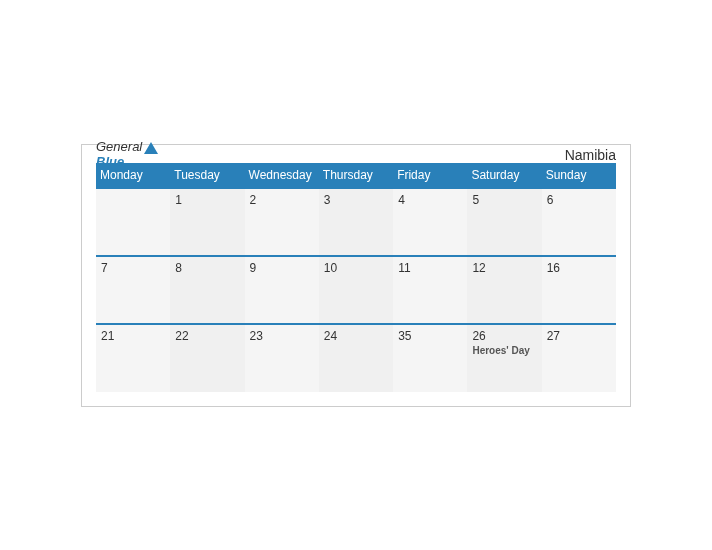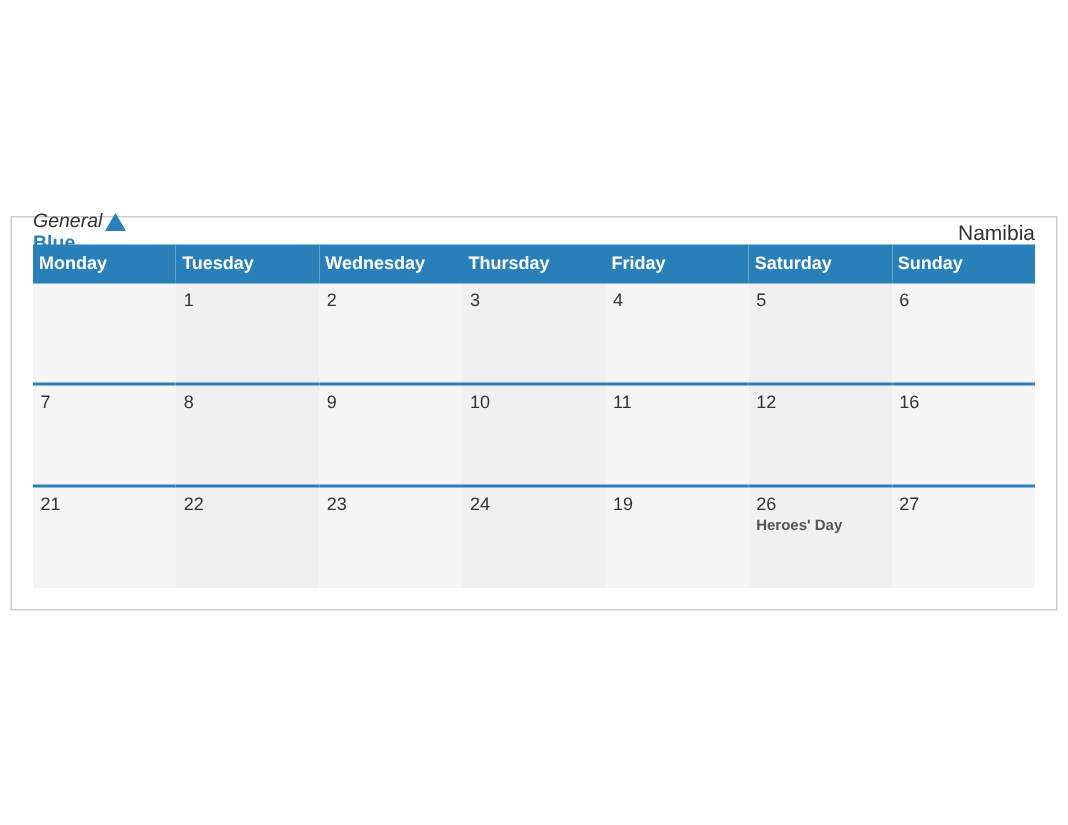--- a/index.html
+++ b/index.html
@@ -6,21 +6,21 @@
     body {
       width: 712px;
       height: 550px;
       background: #fff;
       font-family: Arial, sans-serif;
       display: flex;
       align-items: center;
       justify-content: center;
     }
     .calendar-container {
-      width: 698px;
+      width: 550px;
       background: #fff;
       border: 1px solid #ccc;
       padding: 10px 14px 14px;
     }
     .calendar-header {
       display: flex;
       align-items: center;
       justify-content: center;
       position: relative;
       margin-bottom: 8px;
@@ -34,20 +34,21 @@
       line-height: 1.1;
     }
     .logo-general {
       font-size: 13px;
       color: #333;
       font-style: italic;
     }
     .logo-blue {
       font-size: 13px;
       color: #2980b9;
+      font-style: italic;
       font-weight: bold;
     }
     .logo-triangle {
       display: inline-block;
       width: 0;
       height: 0;
       border-left: 7px solid transparent;
       border-right: 7px solid transparent;
       border-bottom: 12px solid #2980b9;
       margin-left: 2px;
@@ -66,21 +67,21 @@
       color: #333;
     }
     .calendar-grid {
       width: 100%;
       border-collapse: collapse;
     }
     .calendar-grid thead tr th {
       background: #2980b9;
       color: #fff;
       font-size: 12px;
-      font-weight: bold;
+      font-weight: normal;
       padding: 5px 4px;
       text-align: left;
       border: none;
       margin-top: 43px;
     }
     .calendar-grid tbody tr {
       border-top: 2px solid #2980b9;
     }
     .calendar-grid tbody tr td {
       width: calc(100% / 7);
@@ -188,21 +189,21 @@
           <td>
             <span class="day-number">22</span>
           </td>
           <td>
             <span class="day-number">23</span>
           </td>
           <td>
             <span class="day-number">24</span>
           </td>
           <td>
-            <span class="day-number">19</span>
+            <span class="day-number">35</span>
           </td>
           <td>
             <span class="day-number">26</span>
             <span class="event">Heroes' Day</span>
           </td>
           <td>
             <span class="day-number">27</span>
           </td>
         </tr>
       </tbody>

